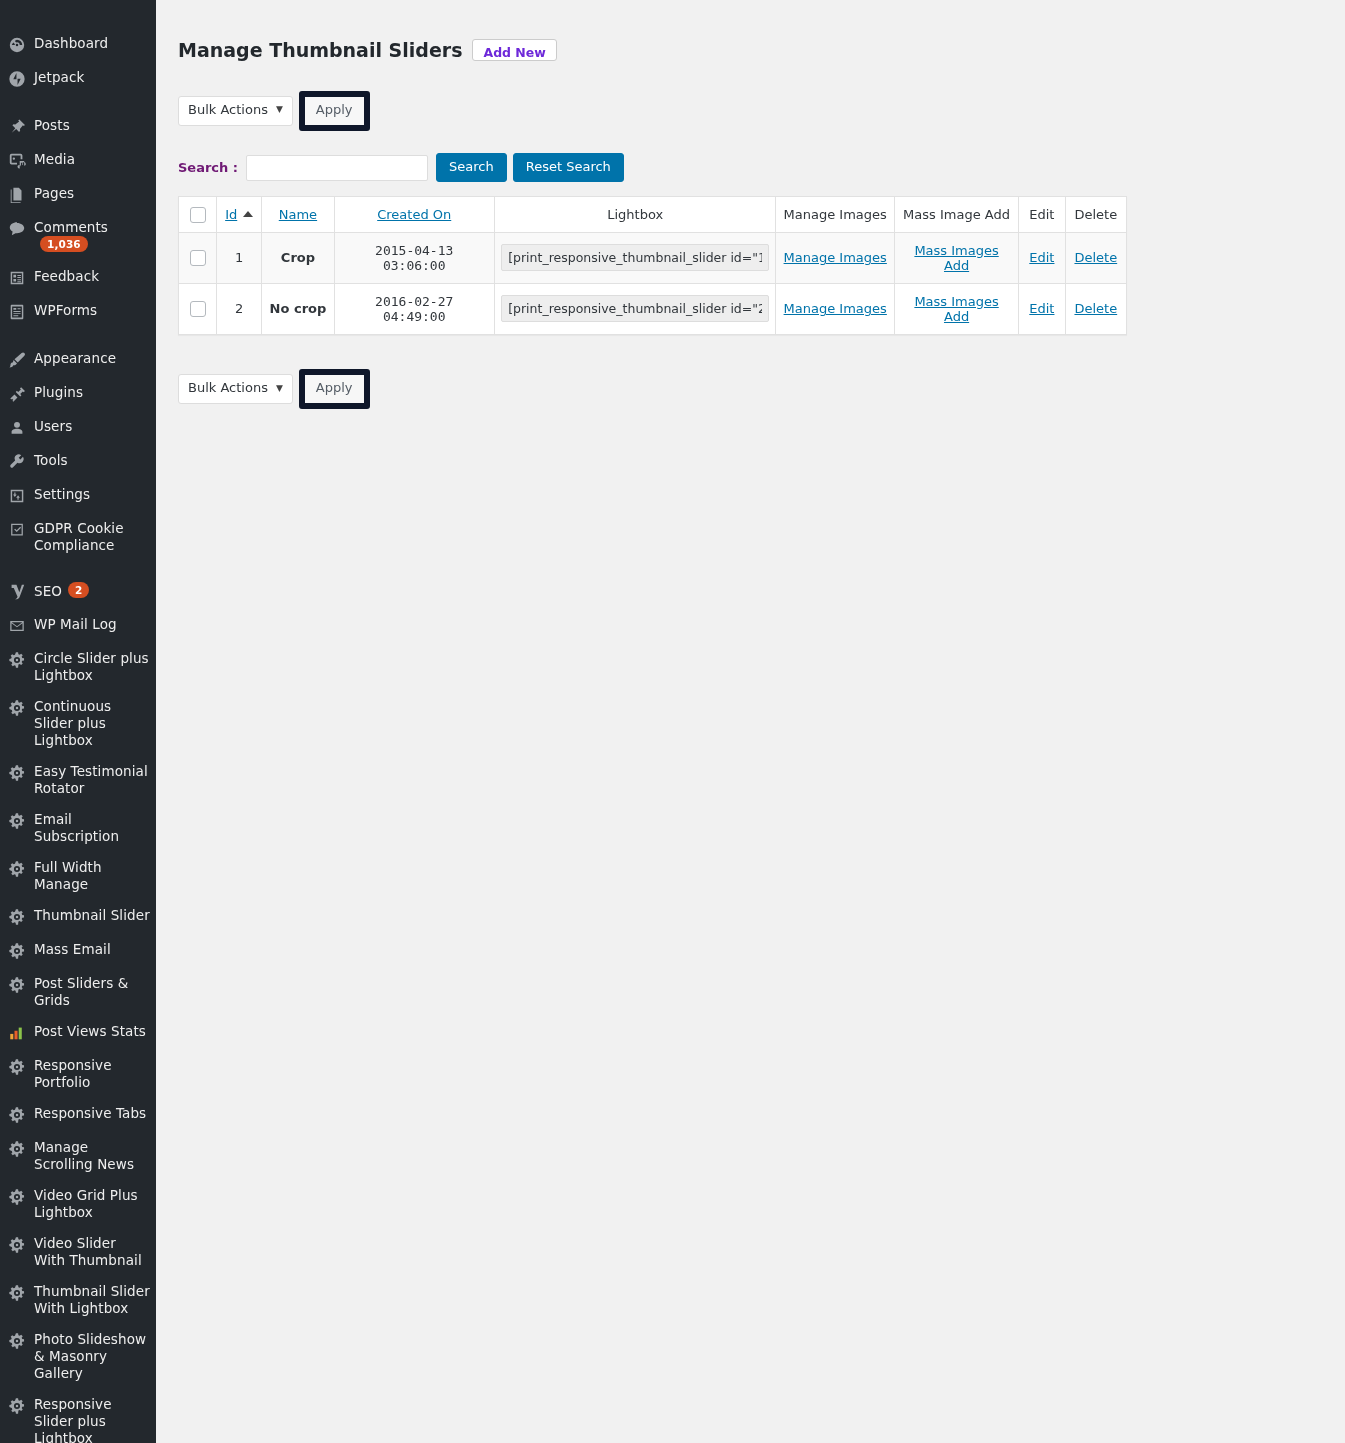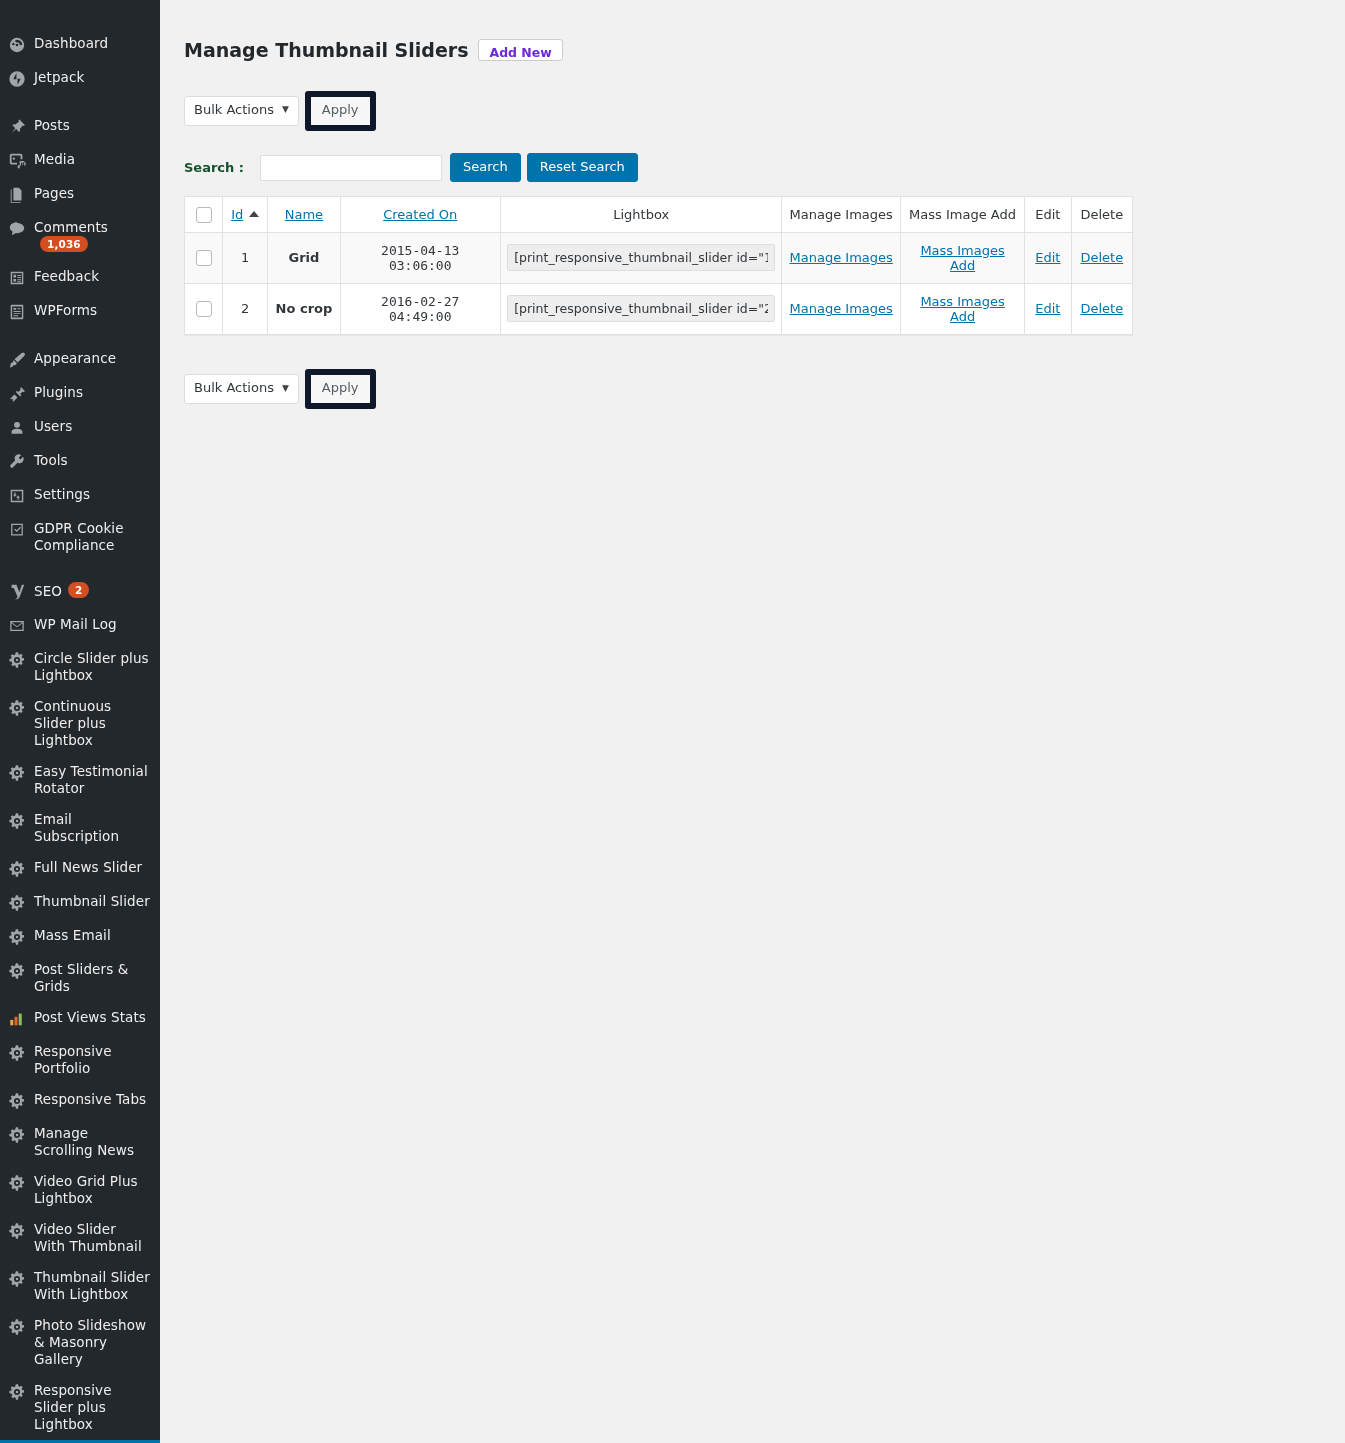--- a/index.html
+++ b/index.html
@@ -72,21 +72,21 @@
     border-radius: 9px;
     padding: 0 7px;
     margin-left: 6px;
     vertical-align: 2px;
     font-weight: 600;
   }
 
   
   #wpbody {
     position: absolute;
-    top: 0; left: 162px; right: 0;
+    top: 0; left: 156px; right: 0;
     min-height: 1443px;
     background: #f1f1f1;
     padding: 10px 20px 0 22px;
   }
 
   .page-title-row {
     display: flex;
     align-items: center;
     gap: 10px;
     padding-top: 28px;
@@ -145,22 +145,22 @@
 
   .search-row {
     display: flex;
     align-items: center;
     gap: 0;
     margin-top: 22px;
   }
   .search-label {
     font-size: 13px;
     font-weight: 700;
-    color: #14532d;
-    margin-right: 16px;
+    color: #701a75;
+    margin-right: 8px;
   }
   .search-input {
     width: 182px;
     height: 26px;
     background: #fff;
     border: 1px solid #dddddd;
     border-radius: 2px;
     font-size: 13px;
     padding: 2px 6px;
     color: #32373c;
@@ -422,21 +422,21 @@
         </svg>
       </span>
       <span class="mi-label">Email Subscription</span>
     </div>
     <div class="menu-item">
       <span class="mi-icon">
         <svg xmlns="http://www.w3.org/2000/svg" width="18" height="18" viewBox="0 0 20 20" fill="#a0a5aa">
           <path d="M10 6.6a3.4 3.4 0 100 6.8 3.4 3.4 0 000-6.8zm0 2a1.4 1.4 0 110 2.8 1.4 1.4 0 010-2.8zM8.8 1.5h2.4l.35 2.05c.5.16.97.36 1.4.62l1.7-1.2 1.7 1.7-1.2 1.7c.26.43.46.9.62 1.4l2.05.35v2.4l-2.05.35c-.16.5-.36.97-.62 1.4l1.2 1.7-1.7 1.7-1.7-1.2c-.43.26-.9.46-1.4.62L11.2 18.5H8.8l-.35-2.05a5.9 5.9 0 01-1.4-.62l-1.7 1.2-1.7-1.7 1.2-1.7a5.9 5.9 0 01-.62-1.4L1.5 11.2V8.8l2.05-.35c.16-.5.36-.97.62-1.4l-1.2-1.7 1.7-1.7 1.7 1.2c.43-.26.9-.46 1.4-.62L8.8 1.5z"></path>
         </svg>
       </span>
-      <span class="mi-label">Full News Slider</span>
+      <span class="mi-label">Full Width Manage</span>
     </div>
     <div class="menu-item">
       <span class="mi-icon">
         <svg xmlns="http://www.w3.org/2000/svg" width="18" height="18" viewBox="0 0 20 20" fill="#a0a5aa">
           <path d="M10 6.6a3.4 3.4 0 100 6.8 3.4 3.4 0 000-6.8zm0 2a1.4 1.4 0 110 2.8 1.4 1.4 0 010-2.8zM8.8 1.5h2.4l.35 2.05c.5.16.97.36 1.4.62l1.7-1.2 1.7 1.7-1.2 1.7c.26.43.46.9.62 1.4l2.05.35v2.4l-2.05.35c-.16.5-.36.97-.62 1.4l1.2 1.7-1.7 1.7-1.7-1.2c-.43.26-.9.46-1.4.62L11.2 18.5H8.8l-.35-2.05a5.9 5.9 0 01-1.4-.62l-1.7 1.2-1.7-1.7 1.2-1.7a5.9 5.9 0 01-.62-1.4L1.5 11.2V8.8l2.05-.35c.16-.5.36-.97.62-1.4l-1.2-1.7 1.7-1.7 1.7 1.2c.43-.26.9-.46 1.4-.62L8.8 1.5z"></path>
         </svg>
       </span>
       <span class="mi-label">Thumbnail Slider</span>
     </div>
     <div class="menu-item">
@@ -573,21 +573,21 @@
         <th class="manage-col">Manage Images</th>
         <th class="mass-col">Mass Image Add</th>
         <th class="edit-col">Edit</th>
         <th class="delete-col">Delete</th>
       </tr>
     </thead>
     <tbody id="table-body">
         <tr class="alt">
           <td class="cb-col"><input type="checkbox" class="cb" style=""></td>
           <td class="id-col"><span>1</span></td>
-          <td class="name-col"><span>Grid</span></td>
+          <td class="name-col"><span>Crop</span></td>
           <td class="created-col"><span>2015-04-13 03:06:00</span></td>
           <td class="shortcode-col"><input type="text" class="shortcode-field" readonly="" value="[print_responsive_thumbnail_slider id=&quot;1&quot;]" style=""></td>
           <td class="manage-col"><a class="row-link">Manage Images</a></td>
           <td class="mass-col"><a class="row-link">Mass Images Add</a></td>
           <td class="edit-col"><a class="row-link">Edit</a></td>
           <td class="delete-col"><a class="row-link">Delete</a></td>
         </tr>
         <tr class="">
           <td class="cb-col"><input type="checkbox" class="cb" style=""></td>
           <td class="id-col"><span>2</span></td>

